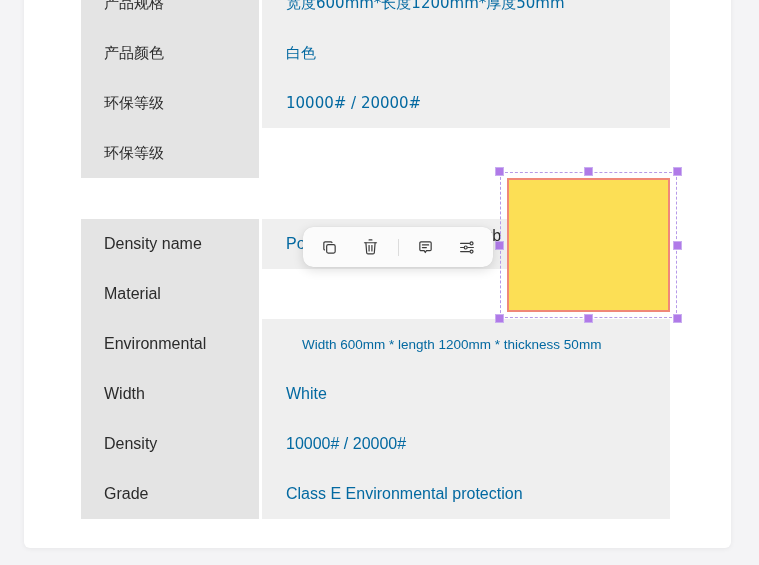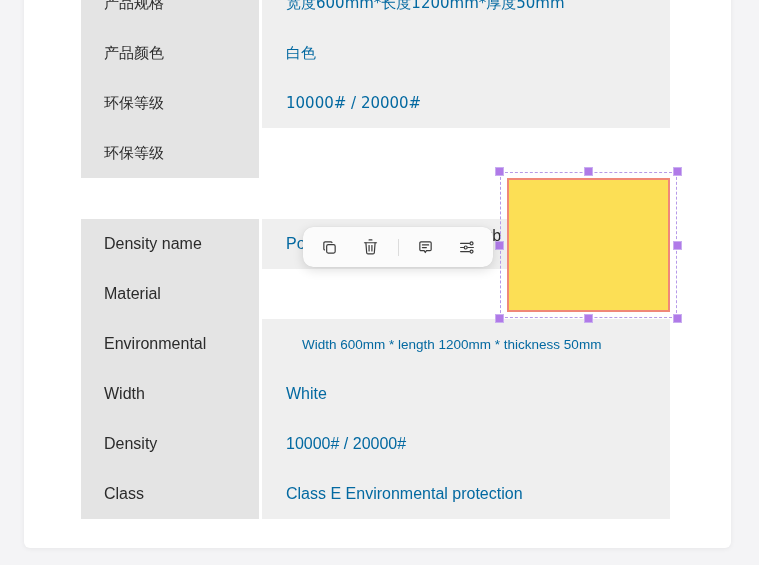--- a/index.html
+++ b/index.html
@@ -196,21 +196,21 @@
       <div class="cell-label">Width</div>
       <div class="cell-value">White</div>
     </div>
 
     <div class="spec-row">
       <div class="cell-label">Density</div>
       <div class="cell-value">10000# / 20000#</div>
     </div>
 
     <div class="spec-row">
-      <div class="cell-label">Class</div>
+      <div class="cell-label">Grade</div>
       <div class="cell-value">Class E Environmental protection</div>
     </div>
 
   </div>
 
   <div style="position:absolute; left:463px; top:237px; font-size:16px; color:#2b2b2b;">rb</div>
 
 </div>
 
 <div id="selection-overlay">

